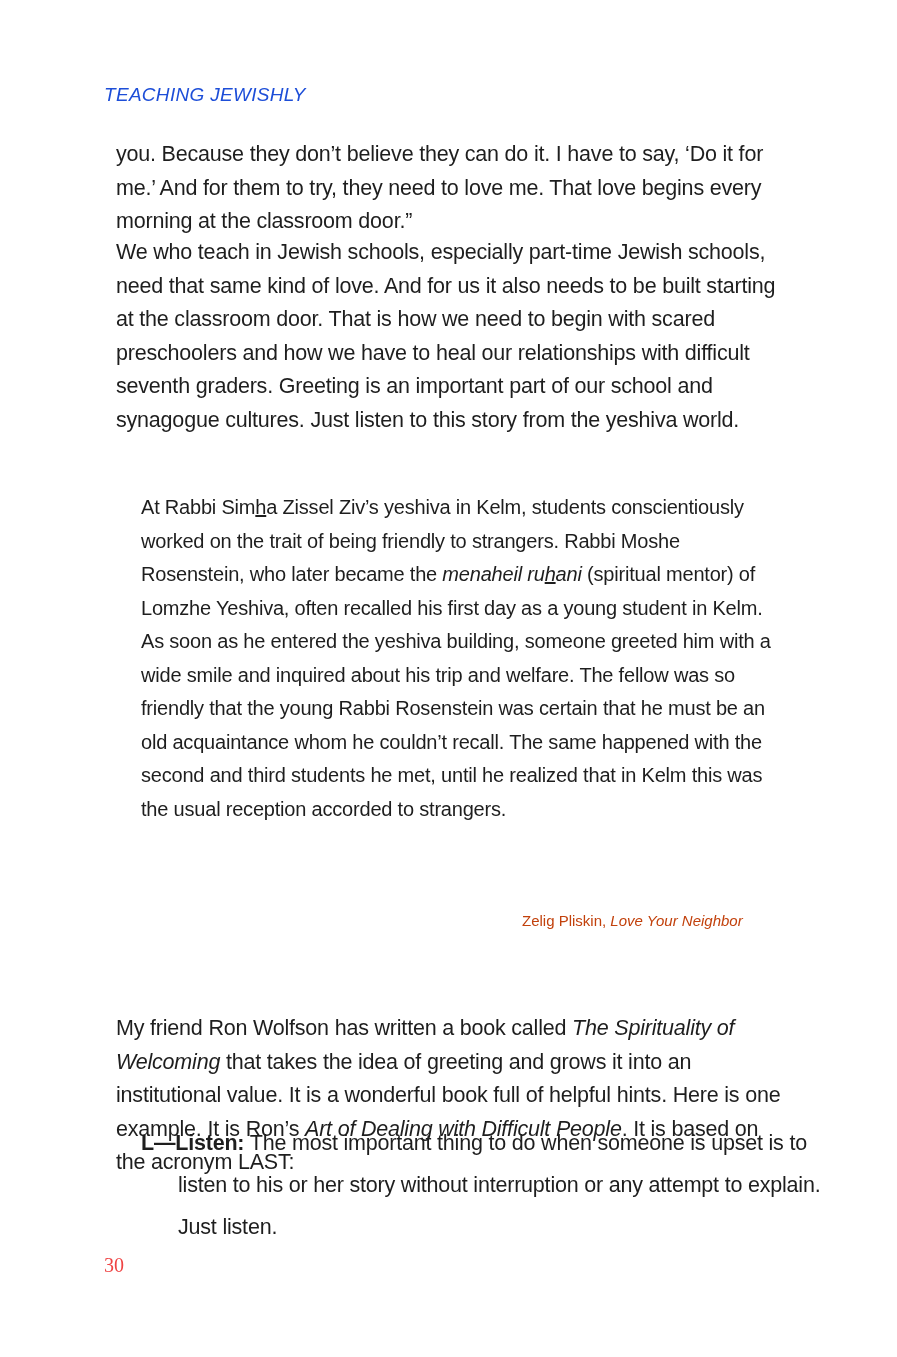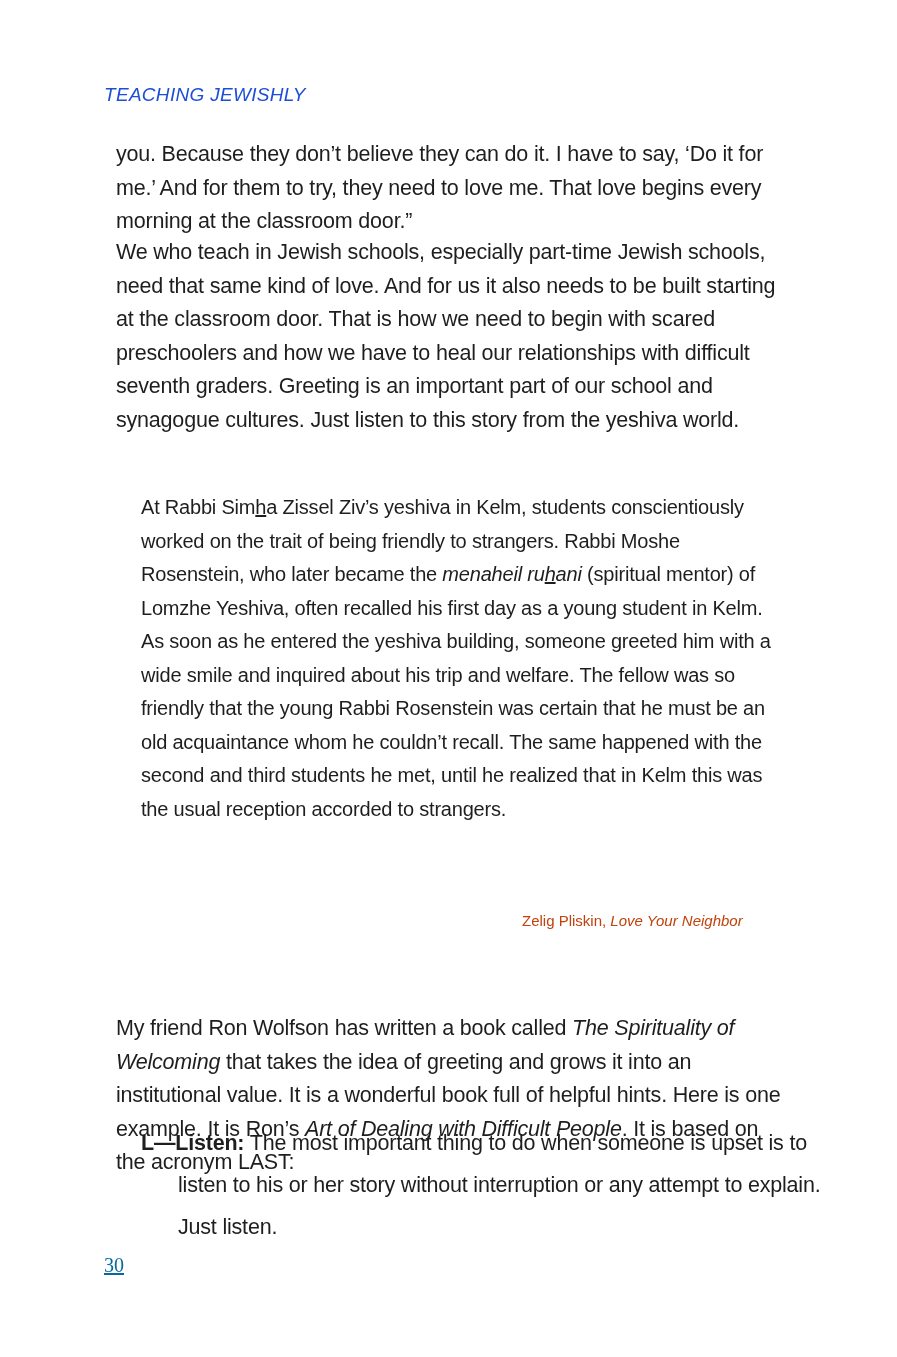--- a/index.html
+++ b/index.html
@@ -9,21 +9,21 @@
   .body-text { position: absolute; left: 104px; width: 700px; font-size: 21.5px; line-height: 33.5px; letter-spacing: -0.2px; }
   .body-text p { margin: 12px; }
   .p1 { top: 126px; }
   .p2 { top: 224px; }
   .quote { position: absolute; left: 141px; top: 478px; width: 640px; font-size: 20px; line-height: 33.5px; letter-spacing: -0.2px; margin-top: 13px; }
   .attribution { position: absolute; left: 522px; top: 912px; font-size: 15px; color: #c2410c; }
   .p3 { top: 1000px; }
   .list { position: absolute; left: 141px; top: 1122px; width: 680px; font-size: 21.5px; line-height: 42px; letter-spacing: -0.2px; }
   .list-item { padding-left: 37px; text-indent: -37px; }
   .term { font-weight: bold; }
-  .page-number { position: absolute; left: 104px; top: 1254px; font-size: 20px; color: #0369a1; font-family: "Liberation Serif", serif; text-decoration: underline; }
+  .page-number { position: absolute; left: 104px; top: 1254px; font-size: 20px; color: #ef4444; font-family: "Liberation Serif", serif; }
   .u { text-decoration: underline; }
   i { font-style: italic; }
 </style>
 </head>
 <body>
 
 <div class="running-head">TEACHING JEWISHLY</div>
 
 <div class="body-text p1">
   <p>you. Because they don’t believe they can do it. I have to say, ‘Do it for me.’ And for them to try, they need to love me. That love begins every morning at the classroom door.”</p>

